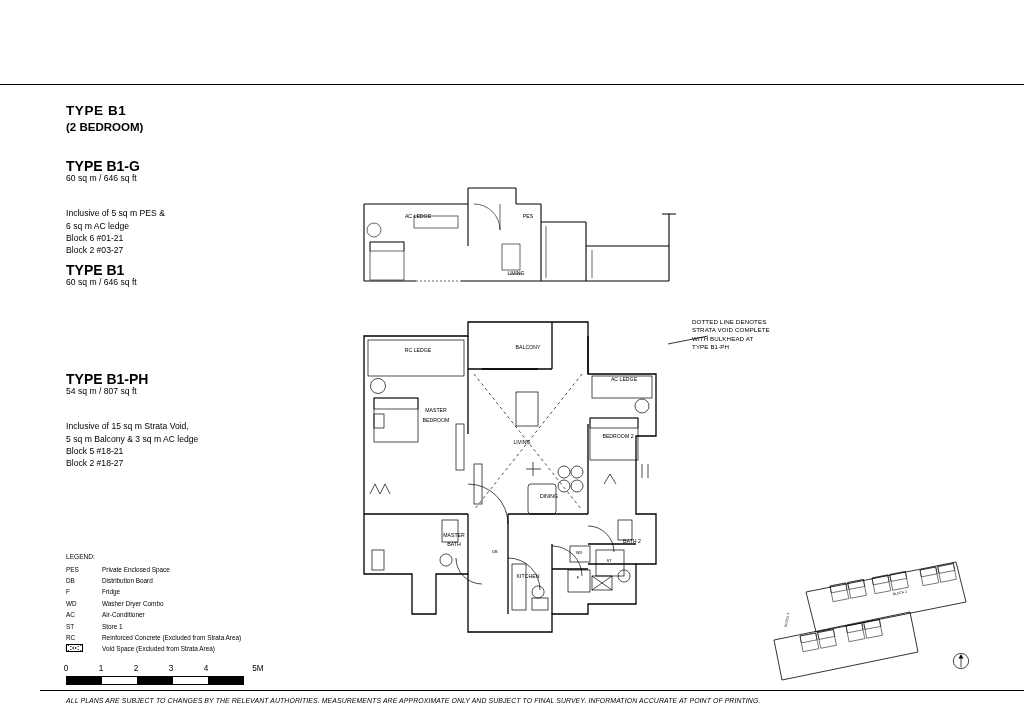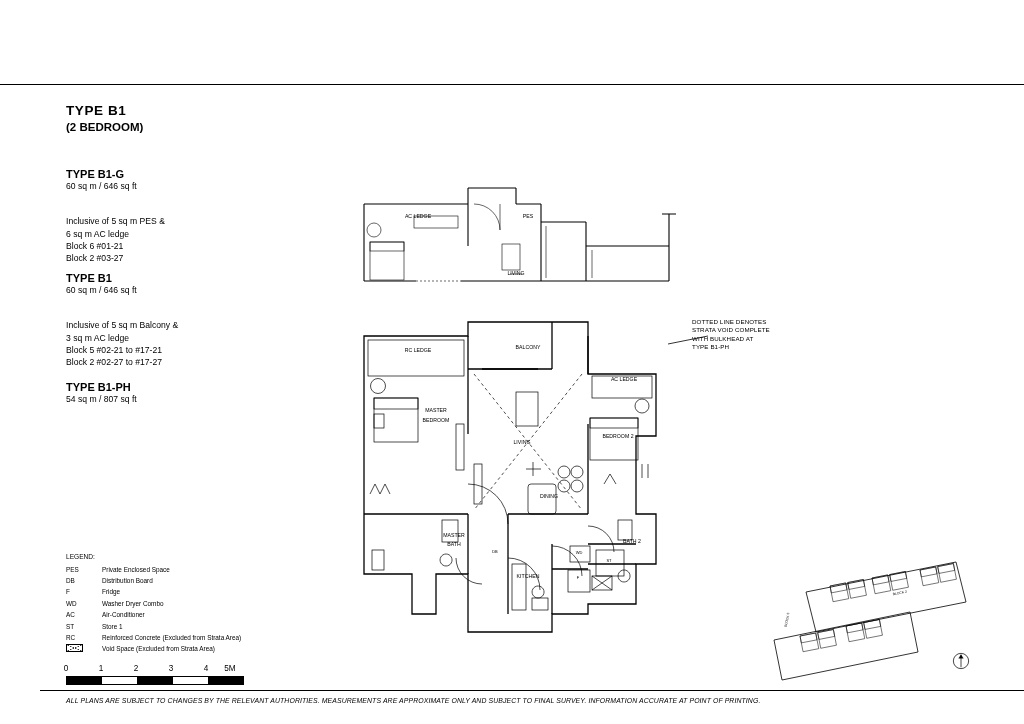--- a/index.html
+++ b/index.html
@@ -48,22 +48,21 @@
     margin-top: 3px;
   }
   .spec {
     position: absolute;
     left: 66px;
     font-size: 8.6px;
     line-height: 12.2px;
   }
   .spec .hd {
     font-weight: bold;
-    font-size: 11px;
-    margin-top: 8px;
+    font-size: 14px;
   }
   .spec .sz { margin-top: 0px; }
   .spec .blk { margin-top: 23px; }
   #spec-g { top: 160px; }
   #spec-b1 { top: 264px; }
   #spec-ph { top: 373px; }
 
   
   .legend {
     position: absolute;
@@ -188,31 +187,31 @@
       <div>Inclusive of 5 sq m PES &amp;</div>
       <div>6 sq m AC ledge</div>
       <div>Block 6 #01-21</div>
       <div>Block 2 #03-27</div>
     </div>
   </div>
 
   <div class="spec" id="spec-b1">
     <div class="hd">TYPE B1</div>
     <div class="sz">60 sq m / 646 sq ft</div>
-    <div class="blk">
-      <div>Inclusive of 5 sq m Balcony &amp;</div>
-      <div>3 sq m AC ledge</div>
-      <div>Block 5 #02-21 to #17-21</div>
-      <div>Block 2 #02-27 to #17-27</div>
-    </div>
   </div>
 
   <div class="spec" id="spec-ph">
     <div class="hd">TYPE B1-PH</div>
     <div class="sz">54 sq m / 807 sq ft</div>
+    <div class="blk">
+      <div>Inclusive of 15 sq m Strata Void,</div>
+      <div>5 sq m Balcony &amp; 3 sq m AC ledge</div>
+      <div>Block 5 #18-21</div>
+      <div>Block 2 #18-27</div>
+    </div>
   </div>
 
   <div class="legend">
     <div class="legend-title">LEGEND:</div>
 
     <div class="legend-row">
       <div class="legend-key">PES</div>
       <div class="legend-val">Private Enclosed Space</div>
     </div>
     <div class="legend-row">
@@ -247,21 +246,21 @@
     </div>
   </div>
 
   <div class="scalebar">
     <div class="scale-nums">
       <span style="left:0px">0</span>
       <span style="left:35px">1</span>
       <span style="left:70px">2</span>
       <span style="left:105px">3</span>
       <span style="left:140px">4</span>
-      <span style="left:164px">5M</span>
+      <span style="left:192px">5M</span>
     </div>
     <div class="scale-track">
       <div class="fill"></div>
       <div></div>
       <div class="fill"></div>
       <div></div>
       <div class="fill"></div>
     </div>
   </div>
 

